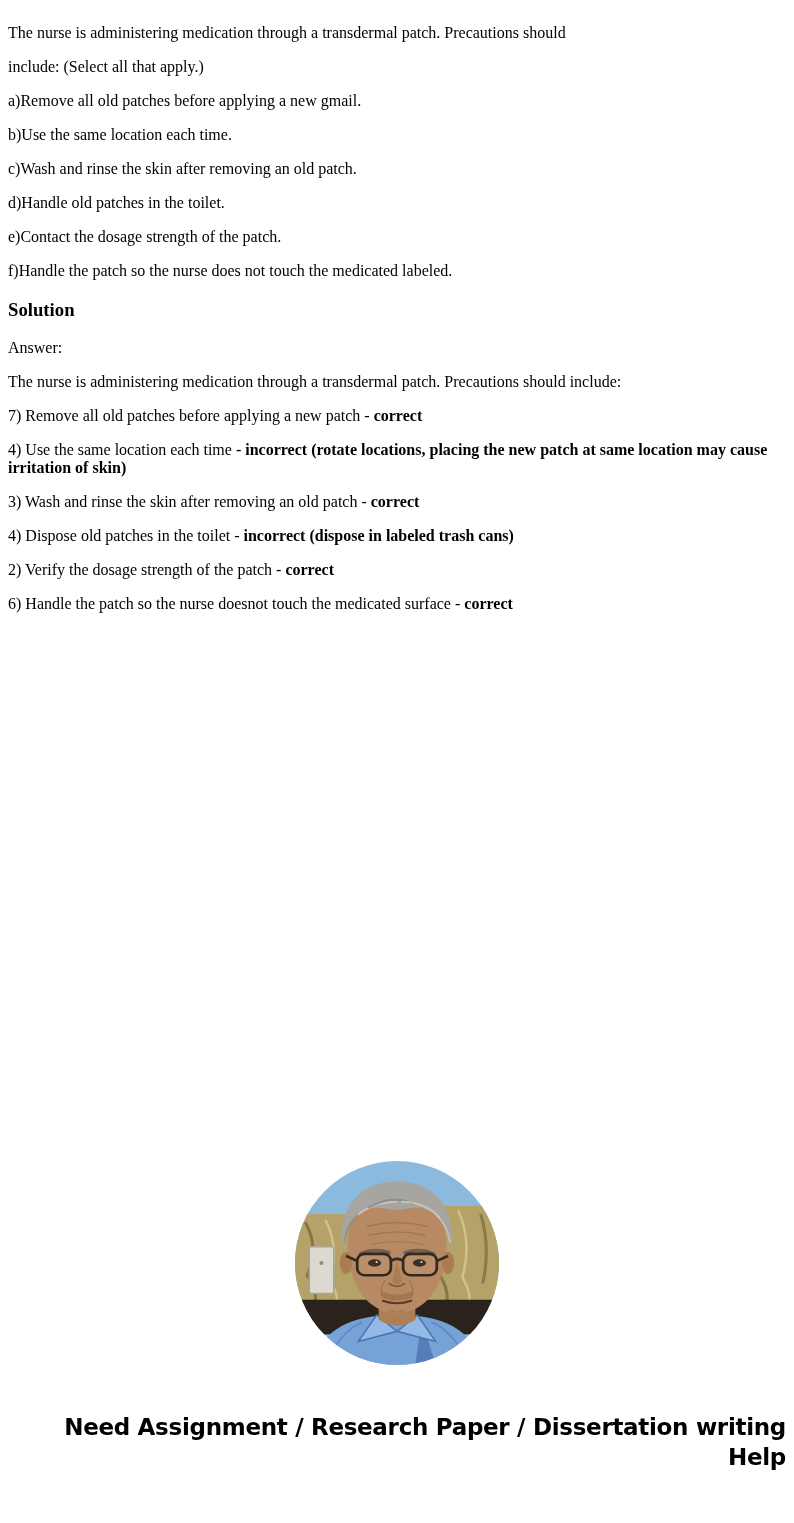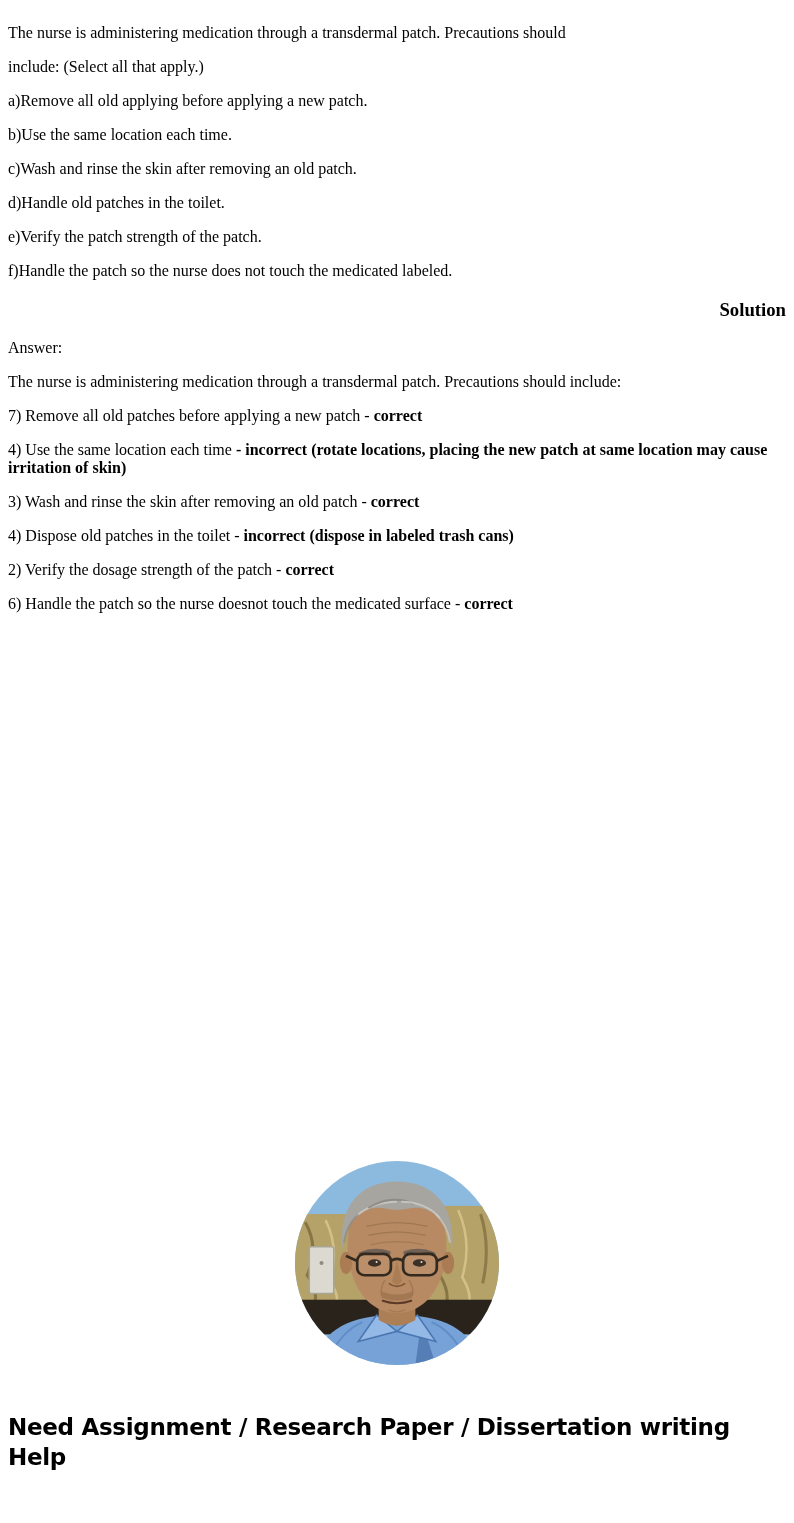--- a/index.html
+++ b/index.html
@@ -12,52 +12,51 @@
     min-height: 1507px;
     font-family: "Liberation Serif", serif;
     font-size: 16px;
     line-height: normal;
   }
   p { margin: 16px 0; font-family: Liberation Serif, serif; }
   h3 {
     font-size: 1.17em;
     font-weight: bold;
     margin: 1em 0;
-    text-align: right;
   }
   .answer-item strong { font-weight: bold; }
   .avatar-wrap {
     margin-top: 548px;
     width: 204px;
     height: 204px;
     margin-left: auto;
     margin-right: auto;
   }
   .avatar-wrap svg { display: block; width: 204px; height: 204px; }
   .page-footer {
     margin-top: 47px;
-    text-align: left;
+    text-align: right;
     font-family: "DejaVu Sans", sans-serif;
     font-weight: bold;
     font-size: 23px;
     line-height: 30px;
     letter-spacing: -0.3px;
   }
 </style>
 </head>
 <body>
 
 <p>The nurse is administering medication through a transdermal patch. Precautions should</p>
 <p>include: (Select all that apply.)</p>
 
-<p>a)Remove all old applying before applying a new patch.</p>
+<p>a)Remove all old patches before applying a new gmail.</p>
 <p>b)Use the same location each time.</p>
 <p>c)Wash and rinse the skin after removing an old patch.</p>
 <p>d)Handle old patches in the toilet.</p>
-<p>e)Verify the patch strength of the patch.</p>
+<p>e)Contact the dosage strength of the patch.</p>
 <p>f)Handle the patch so the nurse does not touch the medicated labeled.</p>
 
 <h3>Solution</h3>
 
 <p>Answer:</p>
 <p>The nurse is administering medication through a transdermal patch. Precautions should include:</p>
 
 <p class="answer-item"><span>7) Remove all old patches before applying a new patch - </span><strong>correct</strong></p>
 <p class="answer-item"><span>4) Use the same location each time </span><strong>- incorrect (rotate locations, placing the new patch at same location may cause irritation of skin)</strong></p>
 <p class="answer-item"><span>3) Wash and rinse the skin after removing an old patch - </span><strong>correct</strong></p>

